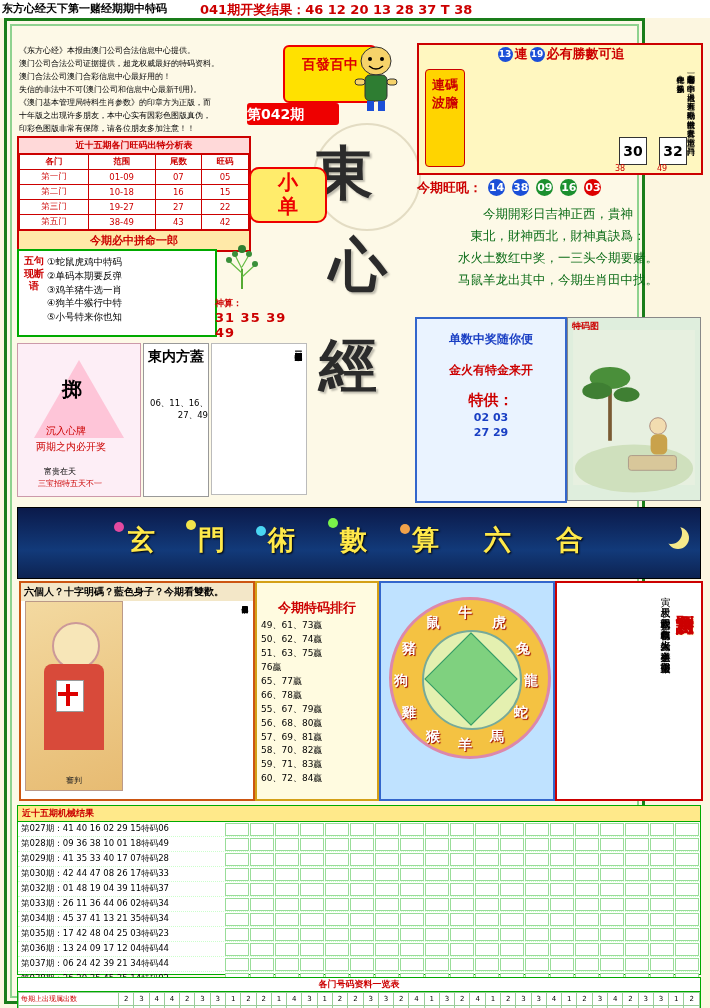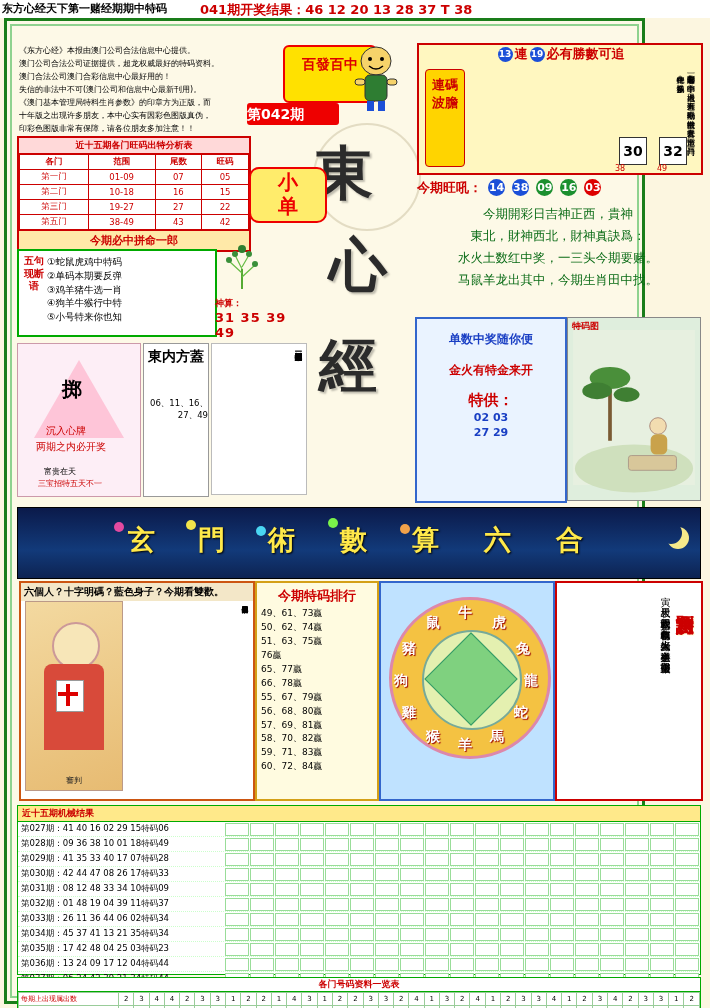--- a/index.html
+++ b/index.html
@@ -116,21 +116,21 @@
   .tarot .ring{position:absolute;left:26px;top:20px;width:44px;height:44px;border-radius:50%;background:#f7e6b8;border:2px solid #c99;}
   .tarot .body{position:absolute;left:18px;top:62px;width:60px;height:86px;background:#d84a3a;border-radius:8px 8px 0 0;}
   .tarot .shield{position:absolute;left:30px;top:78px;width:26px;height:30px;background:#fff;border:1px solid #999;}
   .tarot .cross{position:absolute;left:40px;top:82px;width:4px;height:22px;background:#d00;}
   .tarot .cross2{position:absolute;left:32px;top:90px;width:20px;height:4px;background:#d00;}
   .tarot .cap{position:absolute;bottom:4px;width:100%;text-align:center;font-size:8px;color:#222;}
   .cardtext{position:absolute;left:104px;top:18px;width:124px;height:188px;font-size:6.5px;line-height:1.3;
         color:#000;writing-mode:vertical-rl;text-orientation:upright;overflow:hidden;}
   
   .card2{position:absolute;left:248px;top:560px;width:120px;height:216px;background:#fffbe0;border:2px solid #d4a017;}
-  .card2 .t{font-size:13px;color:#c00;font-weight:bold;text-align:center;padding-top:4px;}
+  .card2 .t{font-size:13px;color:#c00;font-weight:bold;text-align:center;padding-top:16px;}
   .card2 ul{margin:0;padding:2px 2px 0 4px;list-style:none;}
   .card2 li{font-size:9px;color:#000;line-height:1.55;}
   
   .card3{position:absolute;left:372px;top:560px;width:172px;height:216px;background:#bfe2ff;border:2px solid #36c;}
   .bagua{position:absolute;left:8px;top:14px;width:156px;height:156px;border-radius:50%;background:#f4c242;border:3px solid #d8a;}
   .bagua .inner2{position:absolute;left:30px;top:30px;width:96px;height:96px;border-radius:50%;background:#e4f0b0;border:2px solid #7a9;}
   .bagua .diam{position:absolute;left:46px;top:46px;width:64px;height:64px;background:#7fd17f;transform:rotate(45deg);border:1px solid #396;}
   .zd{position:absolute;font-size:14px;font-weight:bold;color:#fff;text-shadow:1px 1px 1px #900;}
   
   .card4{position:absolute;left:548px;top:560px;width:144px;height:216px;background:#fff;border:2px solid #c00;}
@@ -506,44 +506,20 @@
             <i></i>
             <i></i>
             <i></i>
             <i></i>
             <i></i>
             <i></i>
             <i></i>
           </div>
         </div>
       <div class="histrow">
-          <div class="txt">第031期：08 12 48 33 34 10特码09</div>
-          <div class="cells">
-            <i></i>
-            <i></i>
-            <i></i>
-            <i></i>
-            <i></i>
-            <i></i>
-            <i></i>
-            <i></i>
-            <i></i>
-            <i></i>
-            <i></i>
-            <i></i>
-            <i></i>
-            <i></i>
-            <i></i>
-            <i></i>
-            <i></i>
-            <i></i>
-            <i></i>
-          </div>
-        </div>
-      <div class="histrow">
           <div class="txt">第032期：01 48 19 04 39 11特码37</div>
           <div class="cells">
             <i></i>
             <i></i>
             <i></i>
             <i></i>
             <i></i>
             <i></i>
             <i></i>
             <i></i>

